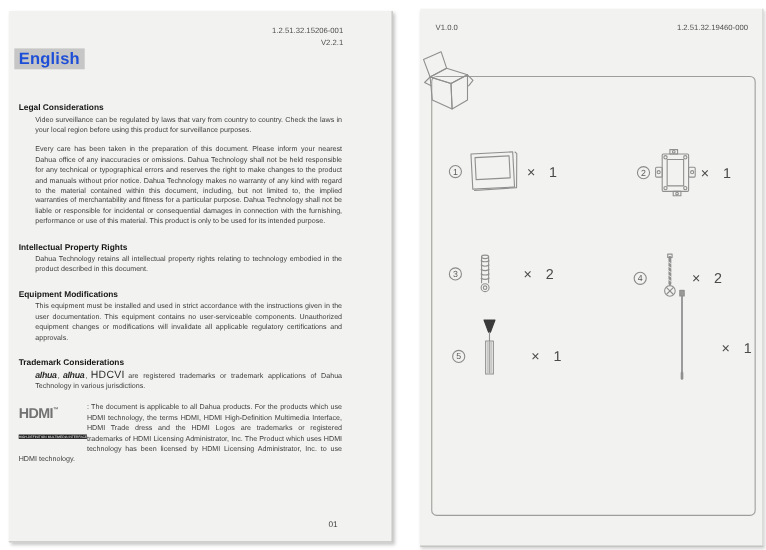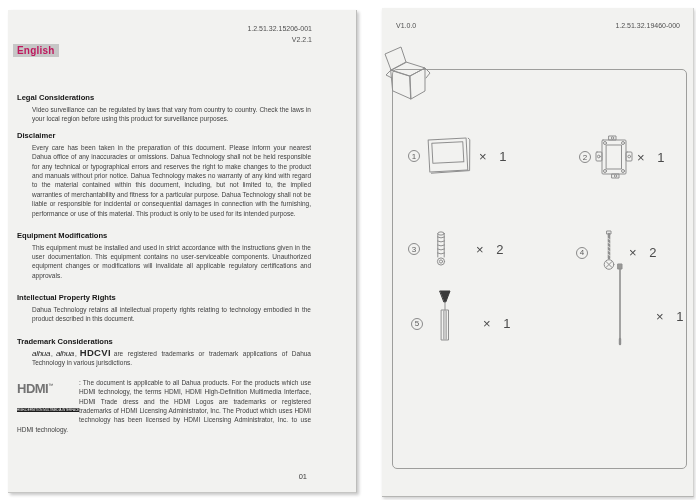--- a/index.html
+++ b/index.html
@@ -15,32 +15,32 @@
     box-shadow:2px 2px 3px rgba(0,0,0,0.22);
   }
   .page-right{
     left:382px;top:8px;width:311px;height:488px;
     border-bottom:1px solid #b5b5b3;border-right:1px solid #d2d2d0;
     box-shadow:1px 2px 3px rgba(0,0,0,0.18);
   }
   
   .lp-code{position:absolute;top:14px;right:44px;text-align:right;
     font-size:7px;line-height:10.5px;color:#4f4f4f;}
-  .lp-title{position:absolute;top:34px;left:5px;font-size:10px;font-weight:bold;
-    color:#be185d;background:#c6c6c6;padding:1px 4px;letter-spacing:0.2px;}
+  .lp-title{position:absolute;top:34px;left:5px;font-size:15px;font-weight:bold;
+    color:#1d4ed8;background:#c6c6c6;padding:1px 4px;letter-spacing:0.2px;}
   .lp-main-heading{position:absolute;top:61px;left:8px;font-size:11.5px;
     font-weight:bold;color:#141414;}
   .lp-body{position:absolute;top:83px;left:9px;width:296px;}
   .sec h3{margin:0 0 2.5px 0;font-size:7.6px;font-weight:bold;color:#161616;}
   .sec p{margin:0;padding-left:15px;padding-right:2px;font-size:6.5px;
     line-height:9.4px;text-align:justify;color:#3e3e3e;}
-  .dahua-logo{font-weight:normal;font-style:italic;font-size:8px;color:#2a2a2a;
+  .dahua-logo{font-weight:bold;font-style:italic;font-size:8px;color:#2a2a2a;
     letter-spacing:-0.3px;margin-right:1px;}
   .tm-sep{font-size:6.5px;margin-right:3px;}
-  .hdcvi-logo{font-weight:bold;font-size:9.5px;color:#2a2a2a;letter-spacing:0.3px;
+  .hdcvi-logo{font-weight:normal;font-size:9.5px;color:#2a2a2a;letter-spacing:0.3px;
     margin-right:3px;}
   .hdmi-block{margin-top:10px;}
   .hdmi-float{float:left;width:56px;margin:1px 6px 1px 0;}
   .hdmi-word{font-weight:bold;font-size:13px;letter-spacing:-0.5px;color:#737373;
     line-height:12px;}
   .hdmi-tm{font-size:5px;vertical-align:super;}
   .hdmi-bar{background:#1b1b1b;color:#fdfdfd;font-size:3px;line-height:4px;
     text-align:center;white-space:nowrap;overflow:hidden;width:50px;margin-top:0.5px;}
   .clearfix::after{content:"";display:block;clear:both;}
   .lp-pagenum{position:absolute;bottom:11px;right:49px;font-size:7.5px;color:#3c3c3c;margin-top:40px;}
@@ -79,32 +79,31 @@
 
 
   <div class="lp-body">
 
     <div class="sec" style="margin-bottom:8px">
       <h3>Legal Considerations</h3>
       <p>Video surveillance can be regulated by laws that vary from country to country. Check the laws in your local region before using this product for surveillance purposes.</p>
     </div>
 
     <div class="sec" style="margin-bottom:13px">
-      <h3>Disclaimer</h3>
       <p>Every care has been taken in the preparation of this document. Please inform your nearest Dahua office of any inaccuracies or omissions. Dahua Technology shall not be held responsible for any technical or typographical errors and reserves the right to make changes to the product and manuals without prior notice. Dahua Technology makes no warranty of any kind with regard to the material contained within this document, including, but not limited to, the implied warranties of merchantability and fitness for a particular purpose. Dahua Technology shall not be liable or responsible for incidental or consequential damages in connection with the furnishing, performance or use of this material. This product is only to be used for its intended purpose.</p>
+    </div>
+
+    <div class="sec" style="margin-bottom:13px">
+      <h3>Intellectual Property Rights</h3>
+      <p>Dahua Technology retains all intellectual property rights relating to technology embodied in the product described in this document.</p>
     </div>
 
     <div class="sec" style="margin-bottom:13px">
       <h3>Equipment Modifications</h3>
       <p>This equipment must be installed and used in strict accordance with the instructions given in the user documentation. This equipment contains no user-serviceable components. Unauthorized equipment changes or modifications will invalidate all applicable regulatory certifications and approvals.</p>
-    </div>
-
-    <div class="sec" style="margin-bottom:13px">
-      <h3>Intellectual Property Rights</h3>
-      <p>Dahua Technology retains all intellectual property rights relating to technology embodied in the product described in this document.</p>
     </div>
 
     <div class="sec">
       <h3>Trademark Considerations</h3>
       <p><span class="dahua-logo">alhua</span><span class="tm-sep">,</span><span class="dahua-logo">alhua</span><span class="tm-sep">,</span><span class="hdcvi-logo">HDCVI</span><span>are registered trademarks or trademark applications of Dahua Technology in various jurisdictions.</span></p>
 
       <div class="hdmi-block clearfix">
         <span class="hdmi-float">
           <span class="hdmi-word">HDMI</span><span class="hdmi-tm">™</span>
           <span class="hdmi-bar">HIGH-DEFINITION MULTIMEDIA INTERFACE</span>

